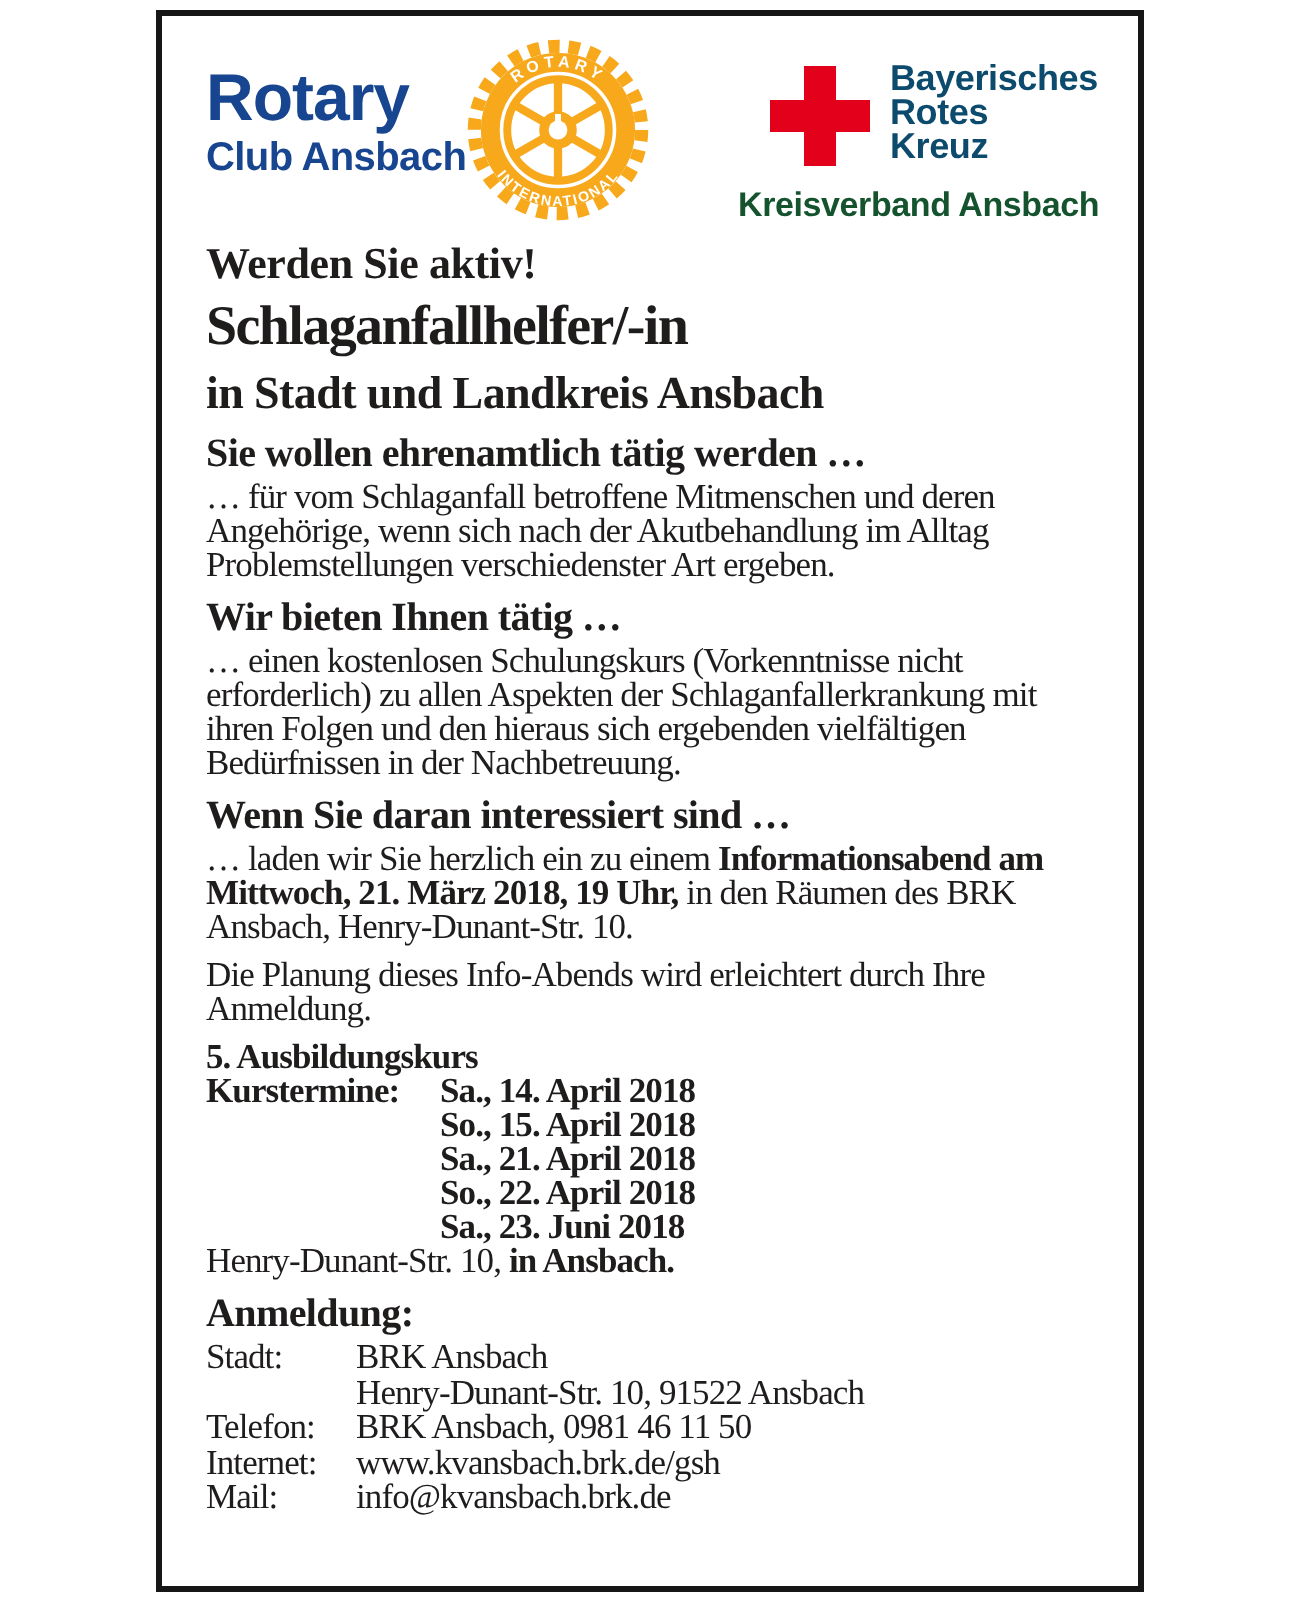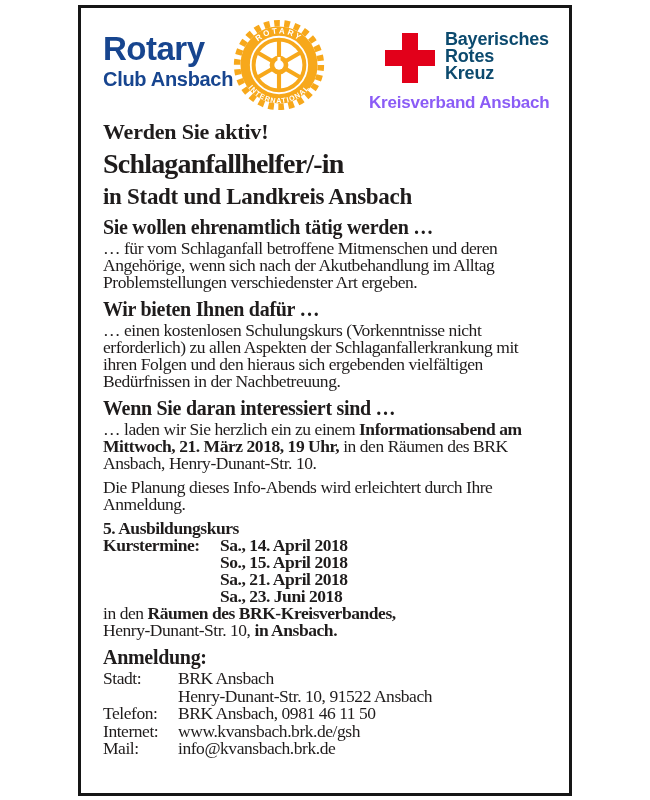--- a/index.html
+++ b/index.html
@@ -26,21 +26,21 @@
     font-family:"Liberation Sans","DejaVu Sans",sans-serif;}
   .rotary-text{position:absolute;left:22px;top:16px;color:var(--rotary_blue);font-weight:700;}
   .rotary-name{font-size:33px;letter-spacing:-0.5px;line-height:1.0;}
   .rotary-sub{font-size:20px;letter-spacing:-0.3px;margin-top:3px;}
   .wheel{position:absolute;left:151px;top:2px;}
   .brk{position:absolute;left:288px;top:6px;width:182px;}
   .brk-cross{position:absolute;left:16px;top:11px;}
   .brk-lines{position:absolute;left:76px;top:9px;font-weight:700;font-size:18px;
     line-height:17px;letter-spacing:-0.2px;color:#0c4a6e;}
   .brk-sub{position:absolute;left:0;top:71px;font-weight:700;font-size:17px;
-    letter-spacing:-0.2px;color:#8b5cf6;white-space:nowrap;}
+    letter-spacing:-0.2px;color:#14532d;white-space:nowrap;}
   
   .content{padding:0 14px 0 22px;font-size:17.5px;letter-spacing:-0.45px;line-height:17px;}
   .kicker{font-size:22px;font-weight:700;line-height:24px;margin-top:2px;letter-spacing:-0.2px;}
   .title{font-size:28px;font-weight:700;line-height:40px;letter-spacing:-0.8px;}
   .subtitle{font-size:23px;font-weight:700;line-height:25px;letter-spacing:-0.3px;}
   .sec-head{font-size:20px;font-weight:700;line-height:21px;margin-top:8px;margin-bottom:2px;letter-spacing:-0.3px;}
   .para{margin:0;}
   .note{margin-top:7px;}
   .course-title{font-weight:700;margin-top:7px;}
   .kurstermine{display:grid;grid-template-columns:117px 1fr;font-weight:700;}
@@ -111,39 +111,39 @@
 
     <div class="content">
 
       <div class="kicker">Werden Sie aktiv!</div>
       <h1 class="title">Schlaganfallhelfer/-in</h1>
       <div class="subtitle">in Stadt und Landkreis Ansbach</div>
 
       <div class="sec-head">Sie wollen ehrenamtlich tätig werden …</div>
       <p class="para">… für vom Schlaganfall betroffene Mitmenschen und deren Angehörige, wenn sich nach der Akutbehandlung im Alltag Problemstellungen verschiedenster Art ergeben.</p>
 
-      <div class="sec-head">Wir bieten Ihnen dafür …</div>
+      <div class="sec-head">Wir bieten Ihnen tätig …</div>
       <p class="para">… einen kostenlosen Schulungskurs (Vorkenntnisse nicht erforderlich) zu allen Aspekten der Schlaganfallerkrankung mit ihren Folgen und den hieraus sich ergebenden vielfältigen Bedürfnissen in der Nachbetreuung.</p>
 
       <div class="sec-head">Wenn Sie daran interessiert sind …</div>
       <p class="para"><span>… laden wir Sie herzlich ein zu einem </span><b>Informationsabend am Mittwoch, 21. März 2018, 19 Uhr,</b><span> in den Räumen des BRK Ansbach, Henry-Dunant-Str. 10.</span></p>
 
       <p class="para note">Die Planung dieses Info-Abends wird erleichtert durch Ihre Anmeldung.</p>
 
       <div class="course-title">5. Ausbildungskurs</div>
       <div class="kurstermine">
         <div class="kt-label">Kurstermine:</div>
         <div class="kt-dates">
           <div>Sa., 14. April 2018</div>
           <div>So., 15. April 2018</div>
           <div>Sa., 21. April 2018</div>
+          <div>So., 22. April 2018</div>
           <div>Sa., 23. Juni 2018</div>
         </div>
       </div>
-      <div class="loc"><span>in den </span><b>Räumen des BRK-Kreisverbandes,</b></div>
       <div class="loc"><span>Henry-Dunant-Str. 10, </span><b>in Ansbach.</b></div>
 
       <div class="anm-head">Anmeldung:</div>
       <div class="contact">
         <div>Stadt:</div>
         <div>BRK Ansbach</div>
         <div></div>
         <div>Henry-Dunant-Str. 10, 91522 Ansbach</div>
         <div>Telefon:</div>
         <div>BRK Ansbach, 0981 46 11 50</div>

